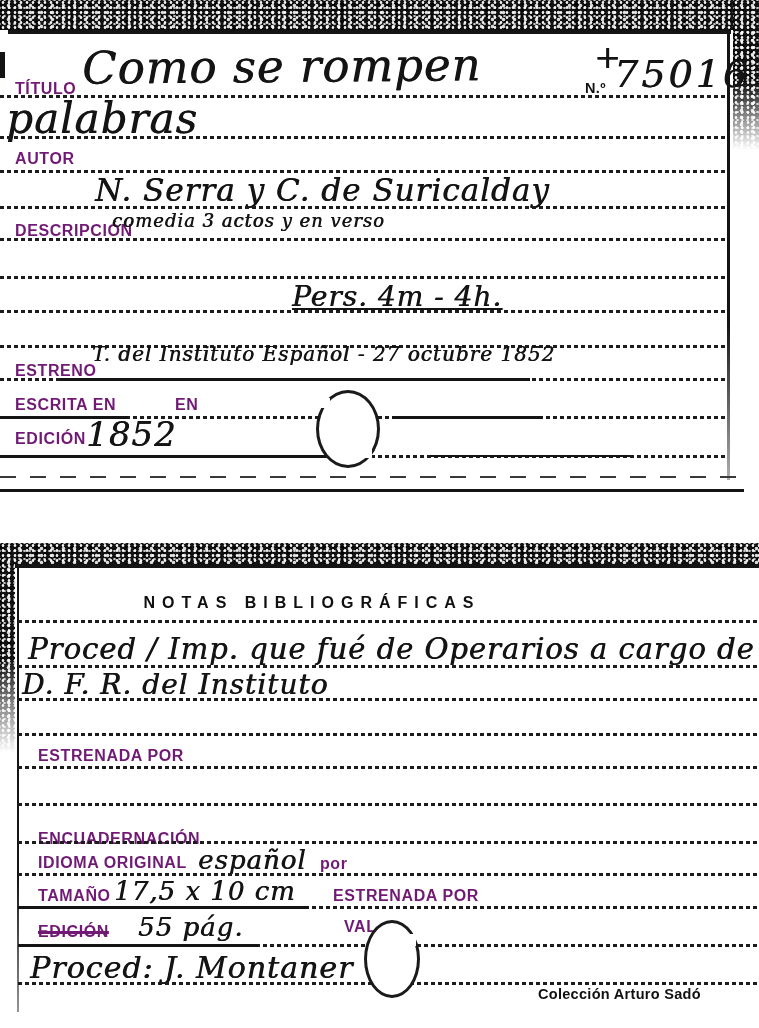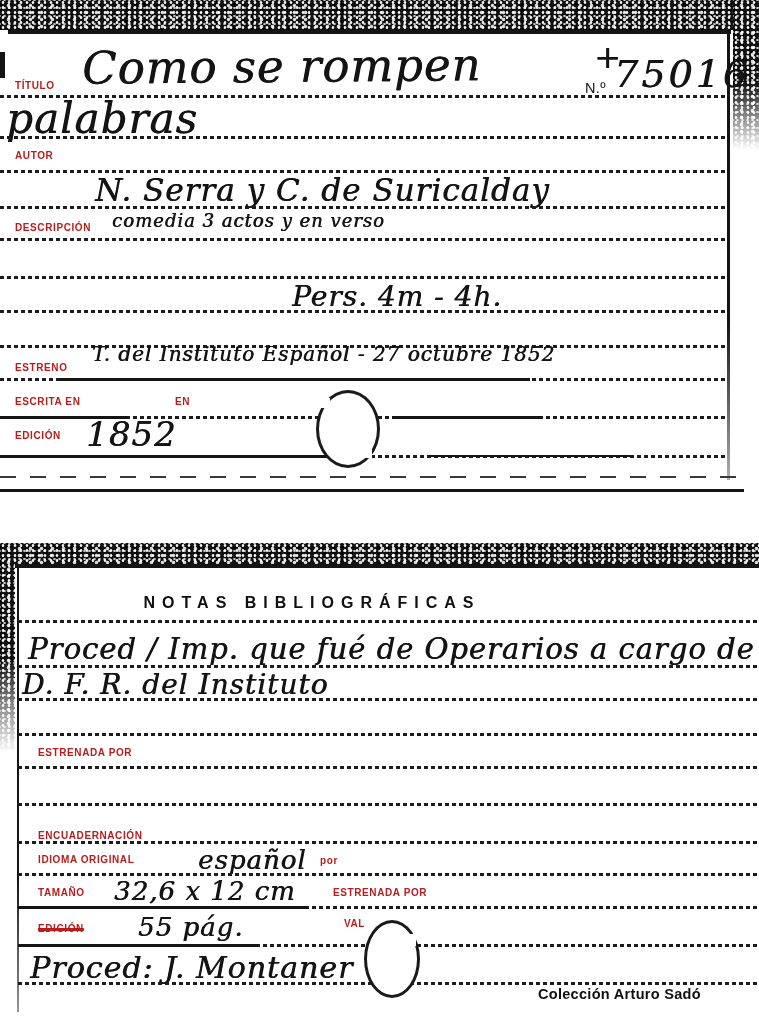--- a/index.html
+++ b/index.html
@@ -14,22 +14,22 @@
       radial-gradient(circle, rgba(255,255,255,.75) 0 .9px, transparent 1.5px),
       radial-gradient(circle, rgba(0,0,0,.9) 0 1.2px, transparent 2px);
     background-size:6px 5px, 11px 7px, 5px 8px, 9px 6px;
     background-position:0 0, 3px 2px, 2px 4px, 5px 1px;}
   .fadeY{-webkit-mask-image:linear-gradient(#000 55%,transparent);mask-image:linear-gradient(#000 55%,transparent);}
   
   .dline{height:3px;background-image:repeating-linear-gradient(90deg,#1c1c1c 0 4px,transparent 4px 7px);}
   .sline{background:#141414;}
   .dashline{height:2px;background-image:repeating-linear-gradient(90deg,#3a3a3a 0 16px,transparent 16px 30px);}
   
-  .lbl{font-weight:700;font-size:10px;letter-spacing:.6px;color:#b91c1c;white-space:nowrap;}
-  .lbl-sm{font-weight:400;font-size:14.5px;letter-spacing:.4px;color:#101010;white-space:nowrap;}
+  .lbl{font-weight:700;font-size:16px;letter-spacing:.6px;color:#701a75;white-space:nowrap;}
+  .lbl-sm{font-weight:700;font-size:14.5px;letter-spacing:.4px;color:#101010;white-space:nowrap;}
   .strike{text-decoration:line-through;text-decoration-thickness:2.5px;}
   
   .hw{font-family:"DejaVu Serif",serif;font-style:italic;color:#141414;white-space:nowrap;
       letter-spacing:1px;text-shadow:.6px 0 currentColor;}
   .header2{font-weight:700;font-size:16px;letter-spacing:7px;color:#101010;text-align:center;}
   .footer2{font-weight:700;font-size:14.5px;letter-spacing:.3px;color:#101010;white-space:nowrap;}
   .circle{border:3px solid #1a1a1a;border-radius:50%;background:#fff;}
   .gap{background:#fff;}
 </style>
 </head>
@@ -56,21 +56,21 @@
 
     <div class="abs lbl" style="left:15px;top:150px;">AUTOR</div>
     <div class="abs dline" style="left:0;top:170px;width:727px;"></div>
     <div class="abs hw" style="left:95px;top:172px;font-size:31px;text-align:center;">N. Serra y C. de Suricalday</div>
     <div class="abs dline" style="left:0;top:206px;width:727px;"></div>
 
     <div class="abs lbl" style="left:15px;top:222px;">DESCRIPCIÓN</div>
     <div class="abs hw" style="left:112px;top:210px;font-size:18px;">comedia 3 actos y en verso</div>
     <div class="abs dline" style="left:0;top:238px;width:727px;"></div>
     <div class="abs dline" style="left:0;top:276px;width:727px;"></div>
-    <div class="abs hw" style="left:292px;top:280px;font-size:28px;">Pers. 4m - 4h.</div>
+    <div class="abs hw" style="left:292px;top:280px;font-size:28px;text-decoration:underline;">Pers. 4m - 4h.</div>
     <div class="abs dline" style="left:0;top:310px;width:727px;"></div>
     <div class="abs dline" style="left:0;top:345px;width:727px;"></div>
 
     <div class="abs lbl" style="left:15px;top:362px;">ESTRENO</div>
     <div class="abs hw" style="left:92px;top:342px;font-size:20px;">T. del Instituto Español - 27 octubre 1852</div>
     <div class="abs dline" style="left:0;top:378px;width:727px;"></div>
     <div class="abs sline" style="left:60px;top:378px;width:470px;height:3px;"></div>
 
     <div class="abs lbl" style="left:15px;top:396px;">ESCRITA EN</div>
     <div class="abs lbl" style="left:175px;top:396px;">EN</div>
@@ -114,21 +114,21 @@
 
     <div class="abs lbl" style="left:38px;top:820px;margin-top:10px;">ENCUADERNACIÓN</div>
     <div class="abs dline" style="left:18px;top:841px;width:741px;"></div>
 
     <div class="abs lbl" style="left:38px;top:854px;">IDIOMA ORIGINAL</div>
     <div class="abs hw" style="left:198px;top:845px;font-size:26px;">español</div>
     <div class="abs lbl" style="left:320px;top:855px;text-transform:lowercase;">por</div>
     <div class="abs dline" style="left:18px;top:873px;width:741px;"></div>
 
     <div class="abs lbl" style="left:38px;top:887px;">TAMAÑO</div>
-    <div class="abs hw" style="left:114px;top:876px;font-size:26px;">32,6 x 12 cm</div>
+    <div class="abs hw" style="left:114px;top:876px;font-size:26px;">17,5 x 10 cm</div>
     <div class="abs lbl" style="left:333px;top:887px;">ESTRENADA POR</div>
     <div class="abs dline" style="left:18px;top:906px;width:741px;"></div>
     <div class="abs sline" style="left:18px;top:906px;width:290px;height:3px;"></div>
 
     <div class="abs lbl strike" style="left:38px;top:923px;">EDICIÓN</div>
     <div class="abs hw" style="left:138px;top:912px;font-size:26px;">55 pág.</div>
     <div class="abs lbl" style="left:344px;top:918px;">VAL</div>
     <div class="abs dline" style="left:18px;top:944px;width:741px;"></div>
     <div class="abs sline" style="left:18px;top:944px;width:240px;height:3px;"></div>
 

